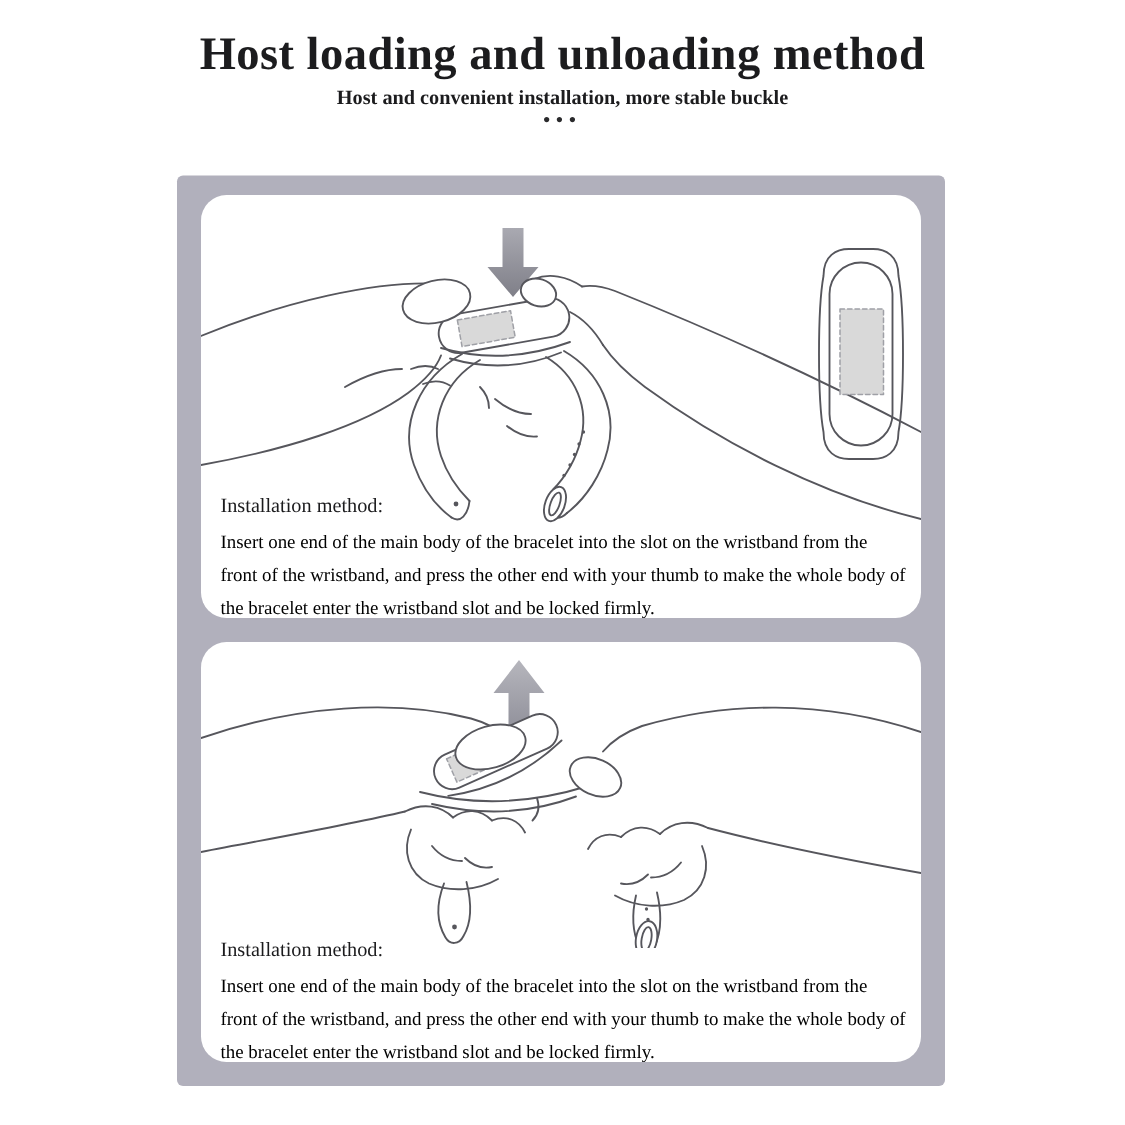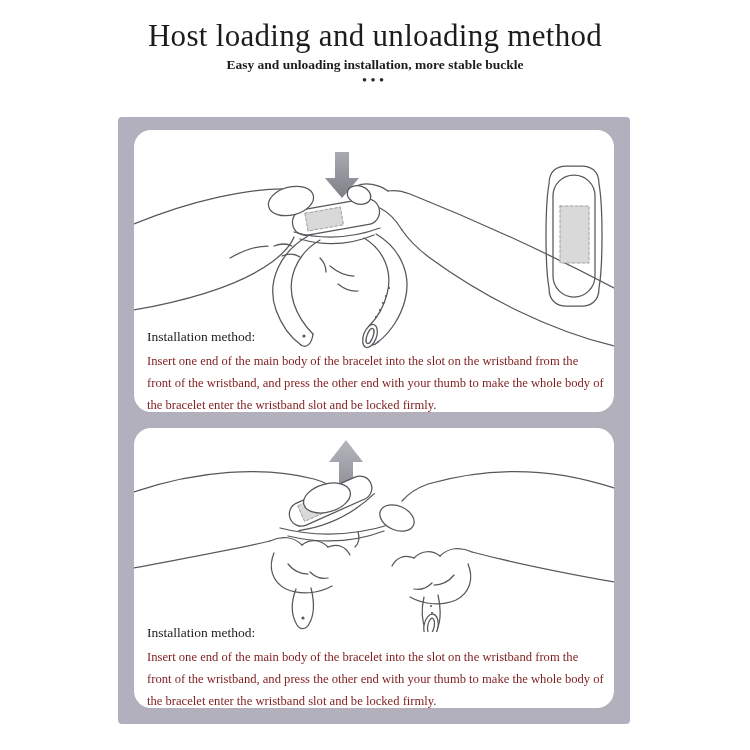--- a/index.html
+++ b/index.html
@@ -8,21 +8,21 @@
     background:#ffffff;
     font-family:"Liberation Serif", serif;
     color:#1d1d1f;
     position:relative;
     overflow:hidden;
   }
   .page { position:relative; width:750px; height:750px; }
 
   .title {
     position:absolute; top:18px; left:0; width:100%;
-    text-align:center; font-size:31px; font-weight:400;
+    text-align:center; font-size:31px; font-weight:700;
     color:#1c1c1e; letter-spacing:0.3px;
   }
   .subtitle {
     position:absolute; top:57px; left:0; width:100%;
     text-align:center; font-size:13.5px; font-weight:700; color:#1c1c1e;
   }
   .dots {
     position:absolute; top:72px; left:0; width:100%;
     text-align:center; font-size:13px; font-weight:700;
     letter-spacing:4px; color:#2a2a2c;
@@ -42,37 +42,37 @@
 
   .illo  { position:absolute; display:block; }
   .illo1 { left:0;  top:8px;  width:480px; height:212px; }
   .bandtop { left:402px; top:32px; width:76px; height:148px; }
   .illo2 { left:0;  top:6px;  width:480px; height:198px; }
 
   .card-text { position:absolute; left:13px; right:10px; }
   .card1 .card-text { top:199px; }
   .card2 .card-text { top:197px; }
   .card-heading { margin:0 0 5px 0; font-size:13.5px; font-weight:400; color:#1b1b1d; }
-  .card-body { margin:0; font-size:12.6px; line-height:22px; color:#7f1d1d; }
+  .card-body { margin:0; font-size:12.6px; line-height:22px; color:#000000; }
   .card1 .card-body { max-width:458px; }
   .card2 .card-body { max-width:469px; }
 
   svg .ln { stroke:#56565c; stroke-width:1.25; fill:none;
             stroke-linecap:round; stroke-linejoin:round; }
   svg .white { fill:#ffffff; }
   svg .screen { fill:#d9d9d9; stroke:#9fa0a6; stroke-width:1; stroke-dasharray:3 2; }
   svg .dot { fill:#56565c; stroke:none; }
 </style>
 </head>
 <body>
 
 <div class="page">
 
   <div class="title">Host loading and unloading method</div>
-  <div class="subtitle">Easy and unloading installation, more stable buckle</div>
+  <div class="subtitle">Host and convenient installation, more stable buckle</div>
   <div class="dots">•••</div>
 
   <div class="panel">
 
     <div class="card card1">
 
       <svg class="illo illo1" viewBox="0 0 480 212">
         <defs>
           <linearGradient id="gDown" x1="0" y1="0" x2="0" y2="1">
             <stop offset="0" stop-color="#a9a9b1"></stop>

